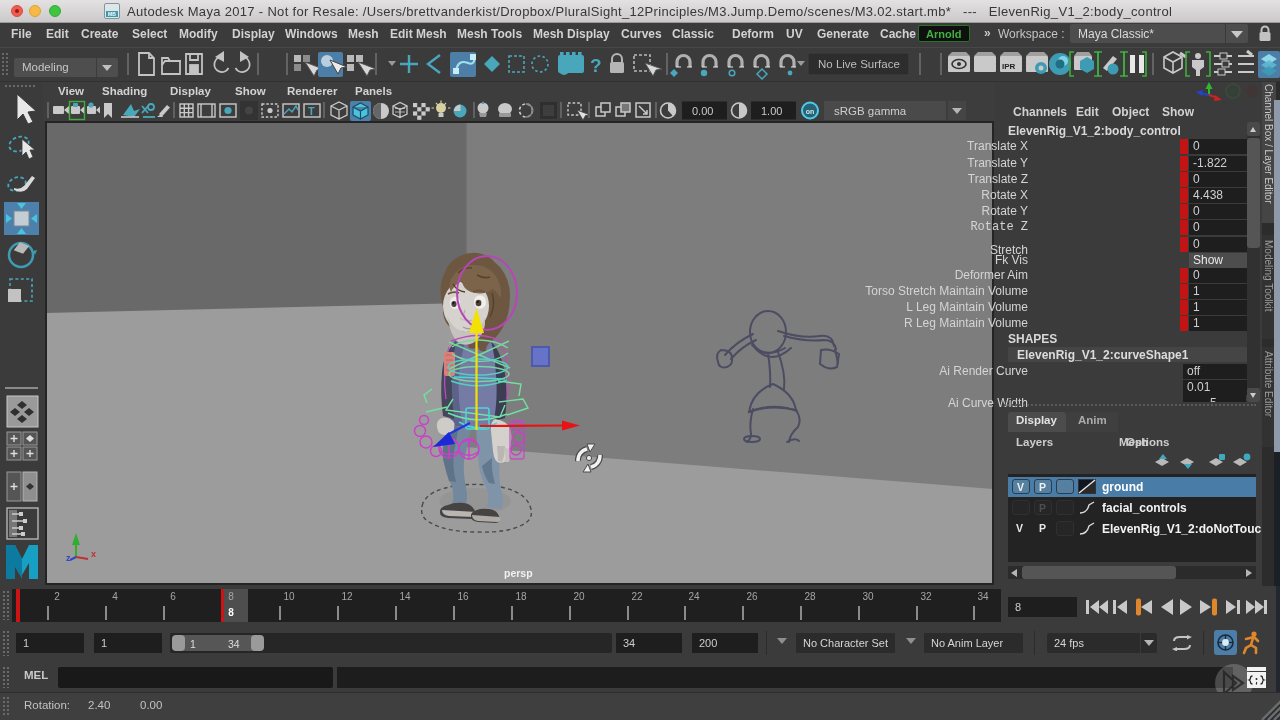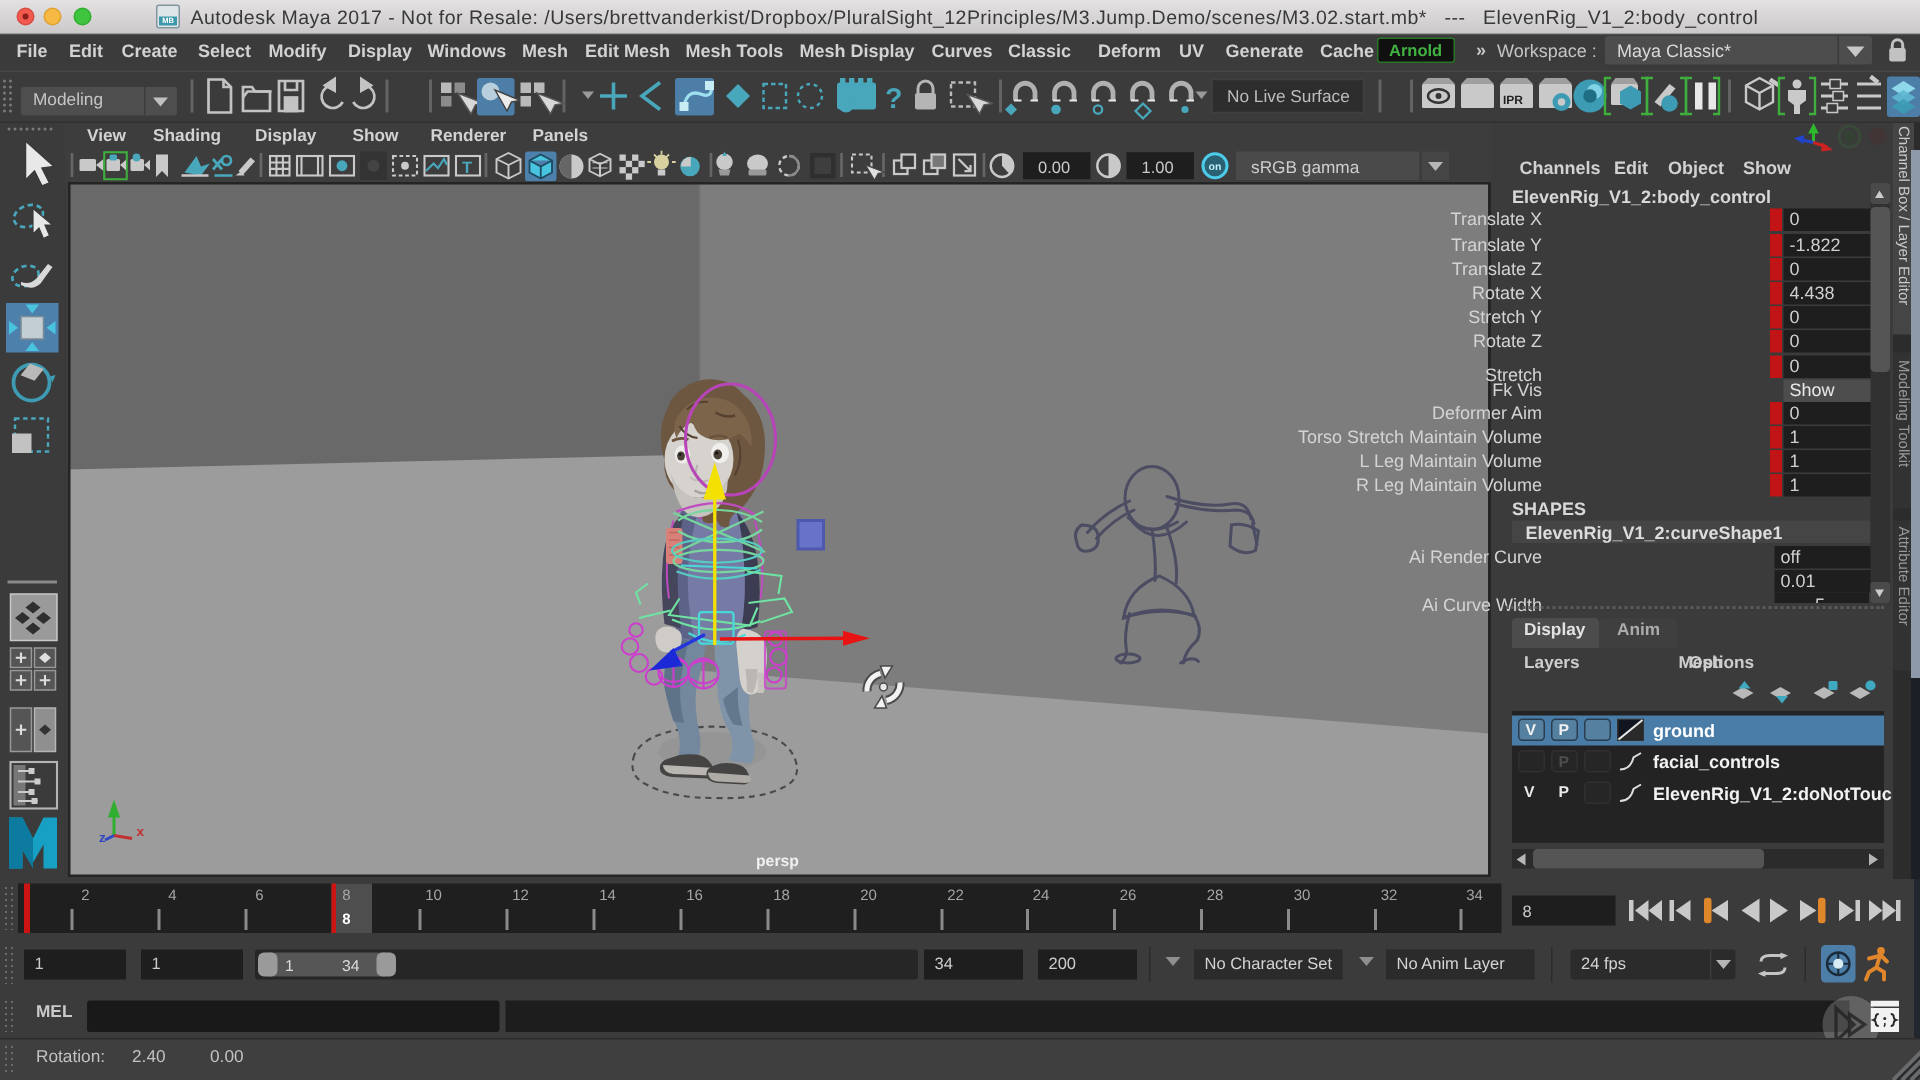--- a/index.html
+++ b/index.html
@@ -670,25 +670,25 @@
     <span class="clab">Translate Z</span>
   </div>
 <div class="cbar" style="top:171.5px;"></div>
 <div class="cval" style="top:171.5px;">0</div>
 <div class="crow" style="top:188px;">
     <span class="clab">Rotate X</span>
   </div>
 <div class="cbar" style="top:188px;"></div>
 <div class="cval" style="top:188px;">4.438</div>
 <div class="crow" style="top:204px;">
-    <span class="clab">Stretch Y</span>
+    <span class="clab">Rotate Y</span>
   </div>
 <div class="cbar" style="top:204px;"></div>
 <div class="cval" style="top:204px;">0</div>
-<div class="crow" style="top:220px;">
+<div class="crow" style="top:220px;font-family:Liberation Mono, monospace;">
     <span class="clab">Rotate Z</span>
   </div>
 <div class="cbar" style="top:220px;"></div>
 <div class="cval" style="top:220px;">0</div>
 <div class="crow" style="top:243px;text-align:right;">
     <span class="clab">Stretch</span>
   </div>
 <div class="cbar" style="top:236.5px;"></div>
 <div class="cval" style="top:236.5px;">0</div>
 <div class="crow" style="top:252.5px;text-align:right;">

